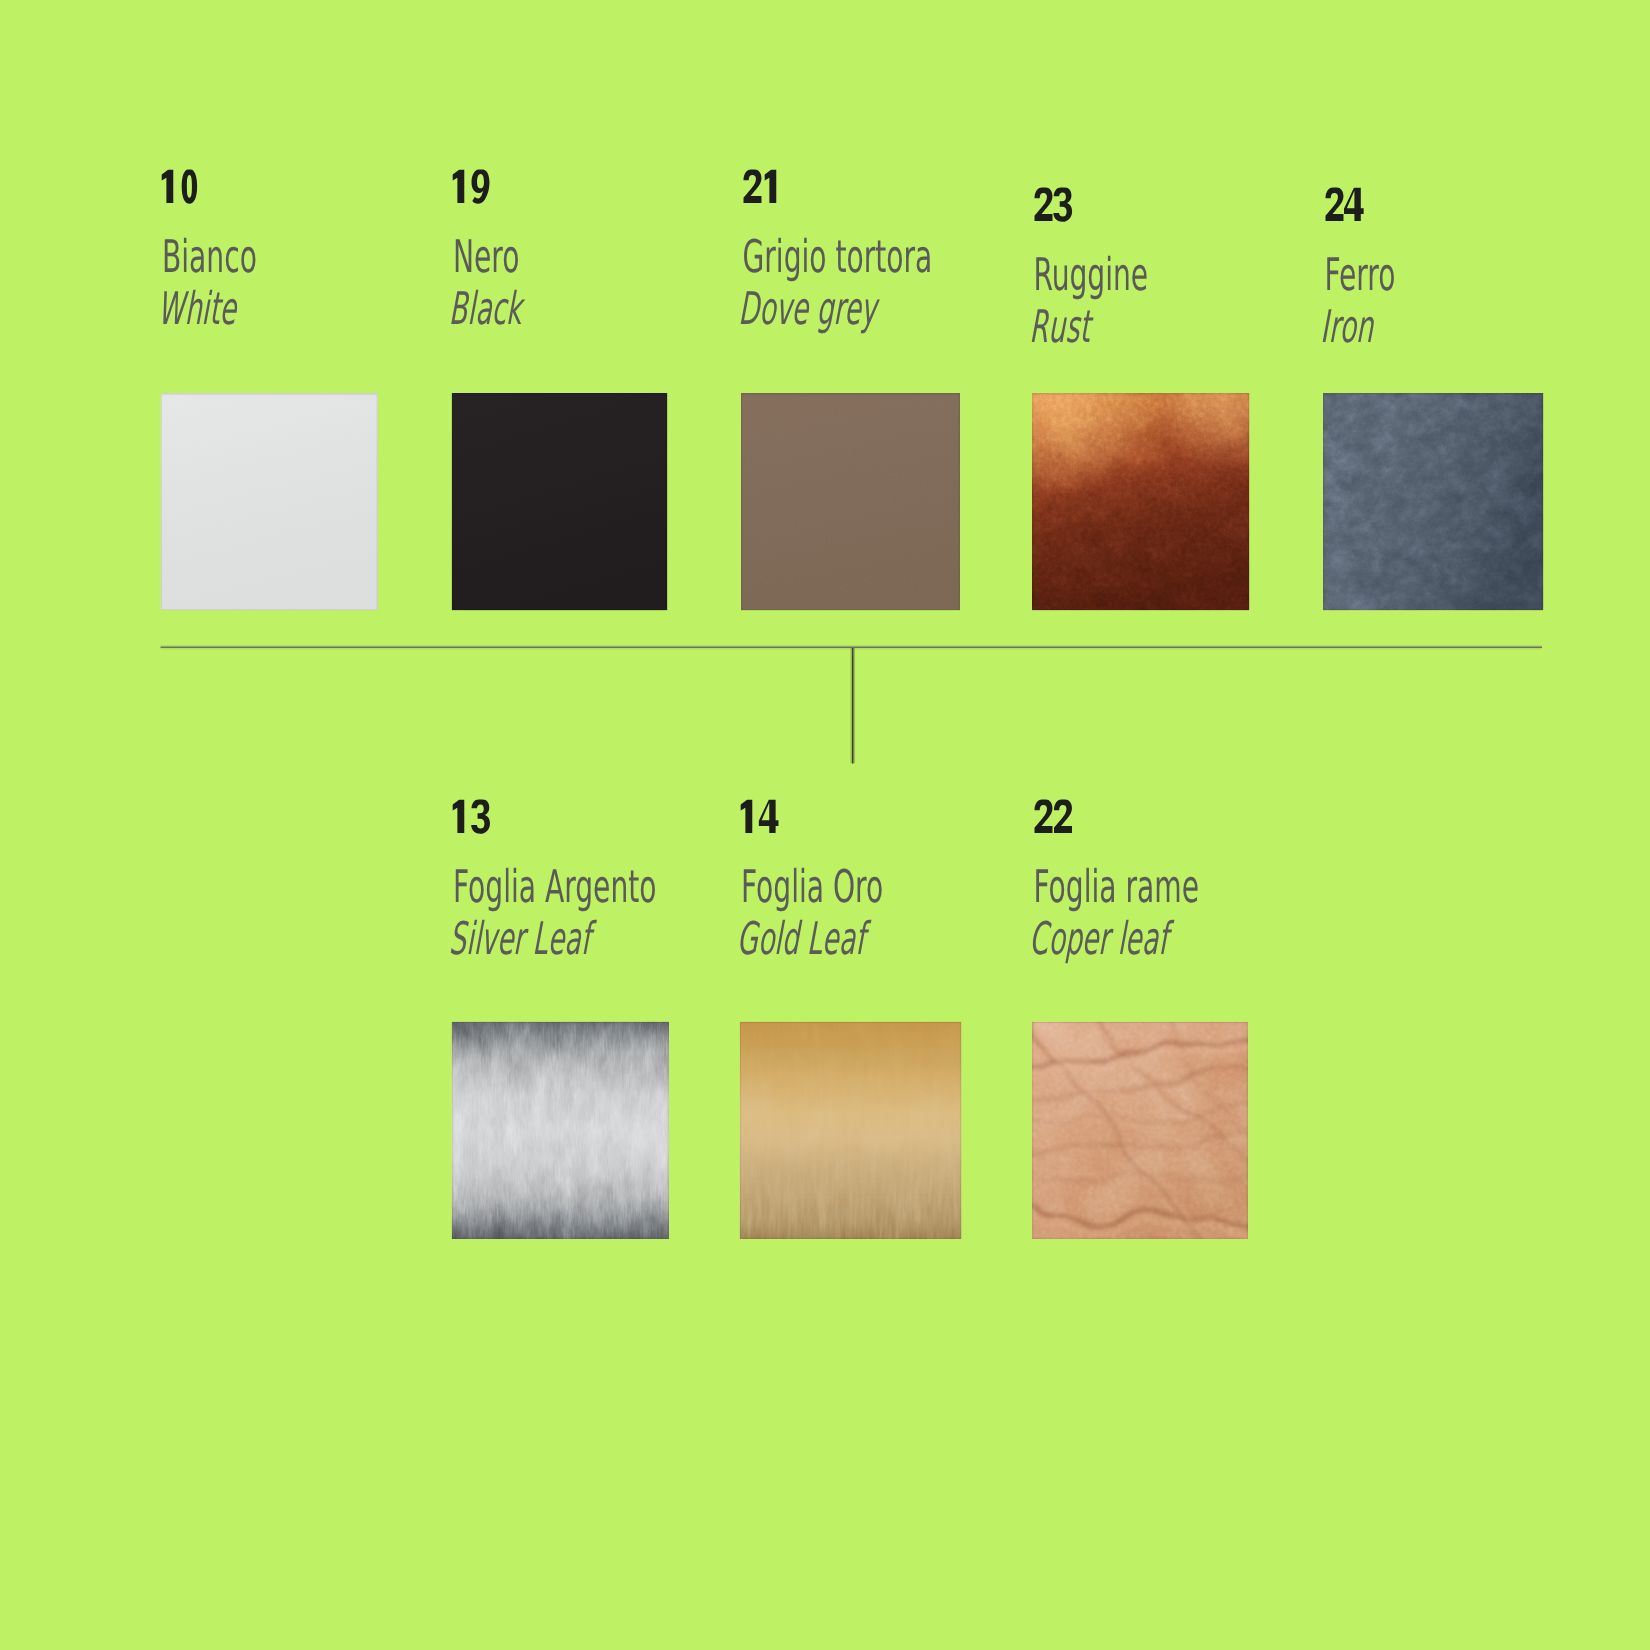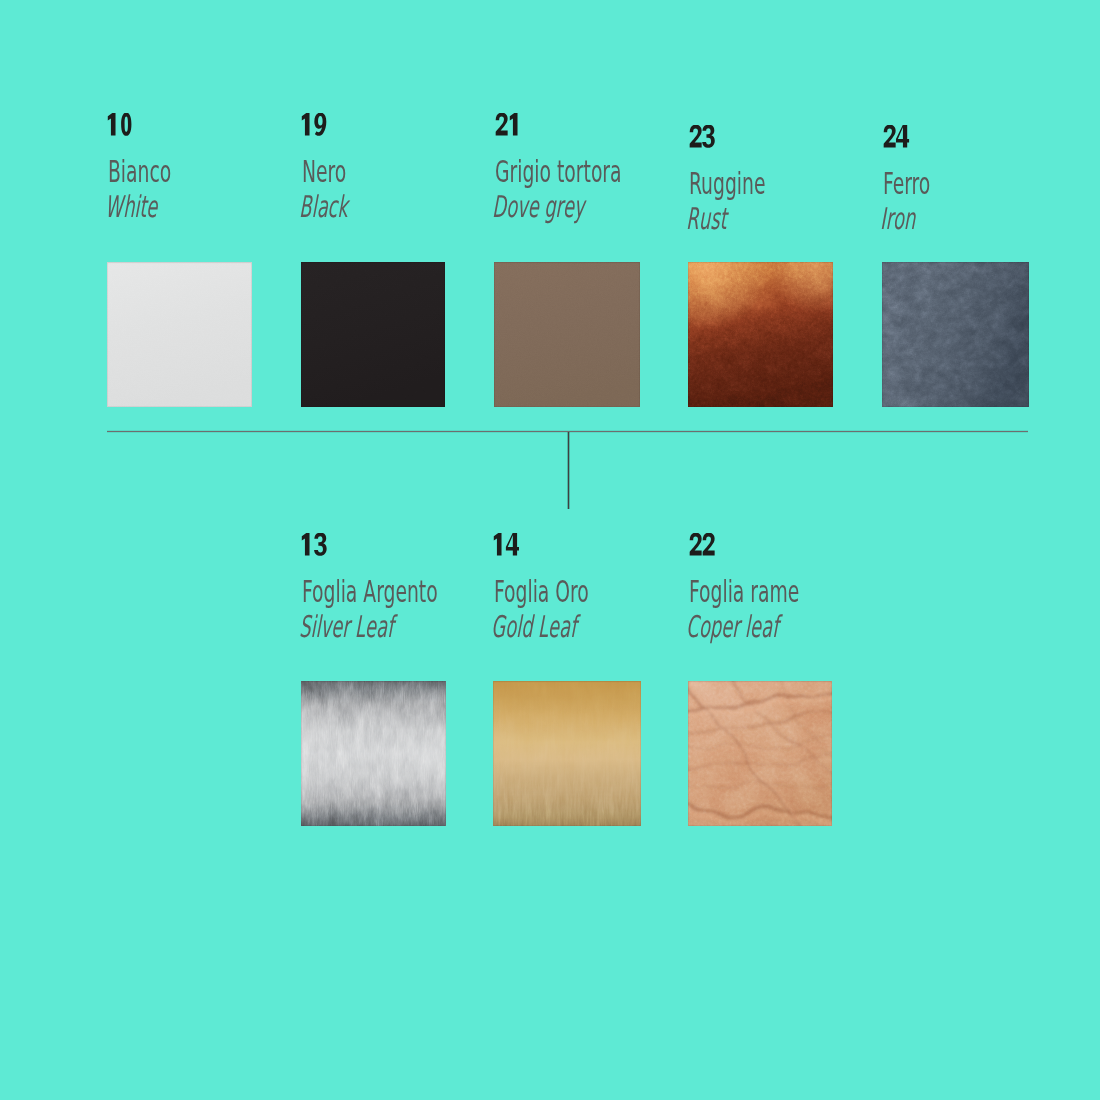--- a/index.html
+++ b/index.html
@@ -1,19 +1,19 @@
 <!DOCTYPE html>
 <html><head>
 <meta charset="utf-8">
 <title>Finiture / Finishes</title>
 <style>
   html,body{margin:0;padding:0;background:#ffffff;}
   body{width:1100px;height:1100px;overflow:hidden;
        font-family:"DejaVu Sans","Liberation Sans",sans-serif;}
-  .page{position:relative;width:1100px;height:1100px;background:#5eead4;}
+  .page{position:relative;width:1100px;height:1100px;background:#bef264;}
 
   .swatch-cell{position:absolute;}
 
   .code,.it-name,.en-name{
     position:absolute;white-space:nowrap;display:block;
     font-stretch:condensed;transform-origin:left top;line-height:1;
   }
   .code{font-weight:bold;font-size:32px;color:#1d1d1b;transform:none;line-height:0;}
   .code-txt{position:absolute;left:0;top:0;width:1px;height:1px;overflow:hidden;
             opacity:0;font-style:normal;}

